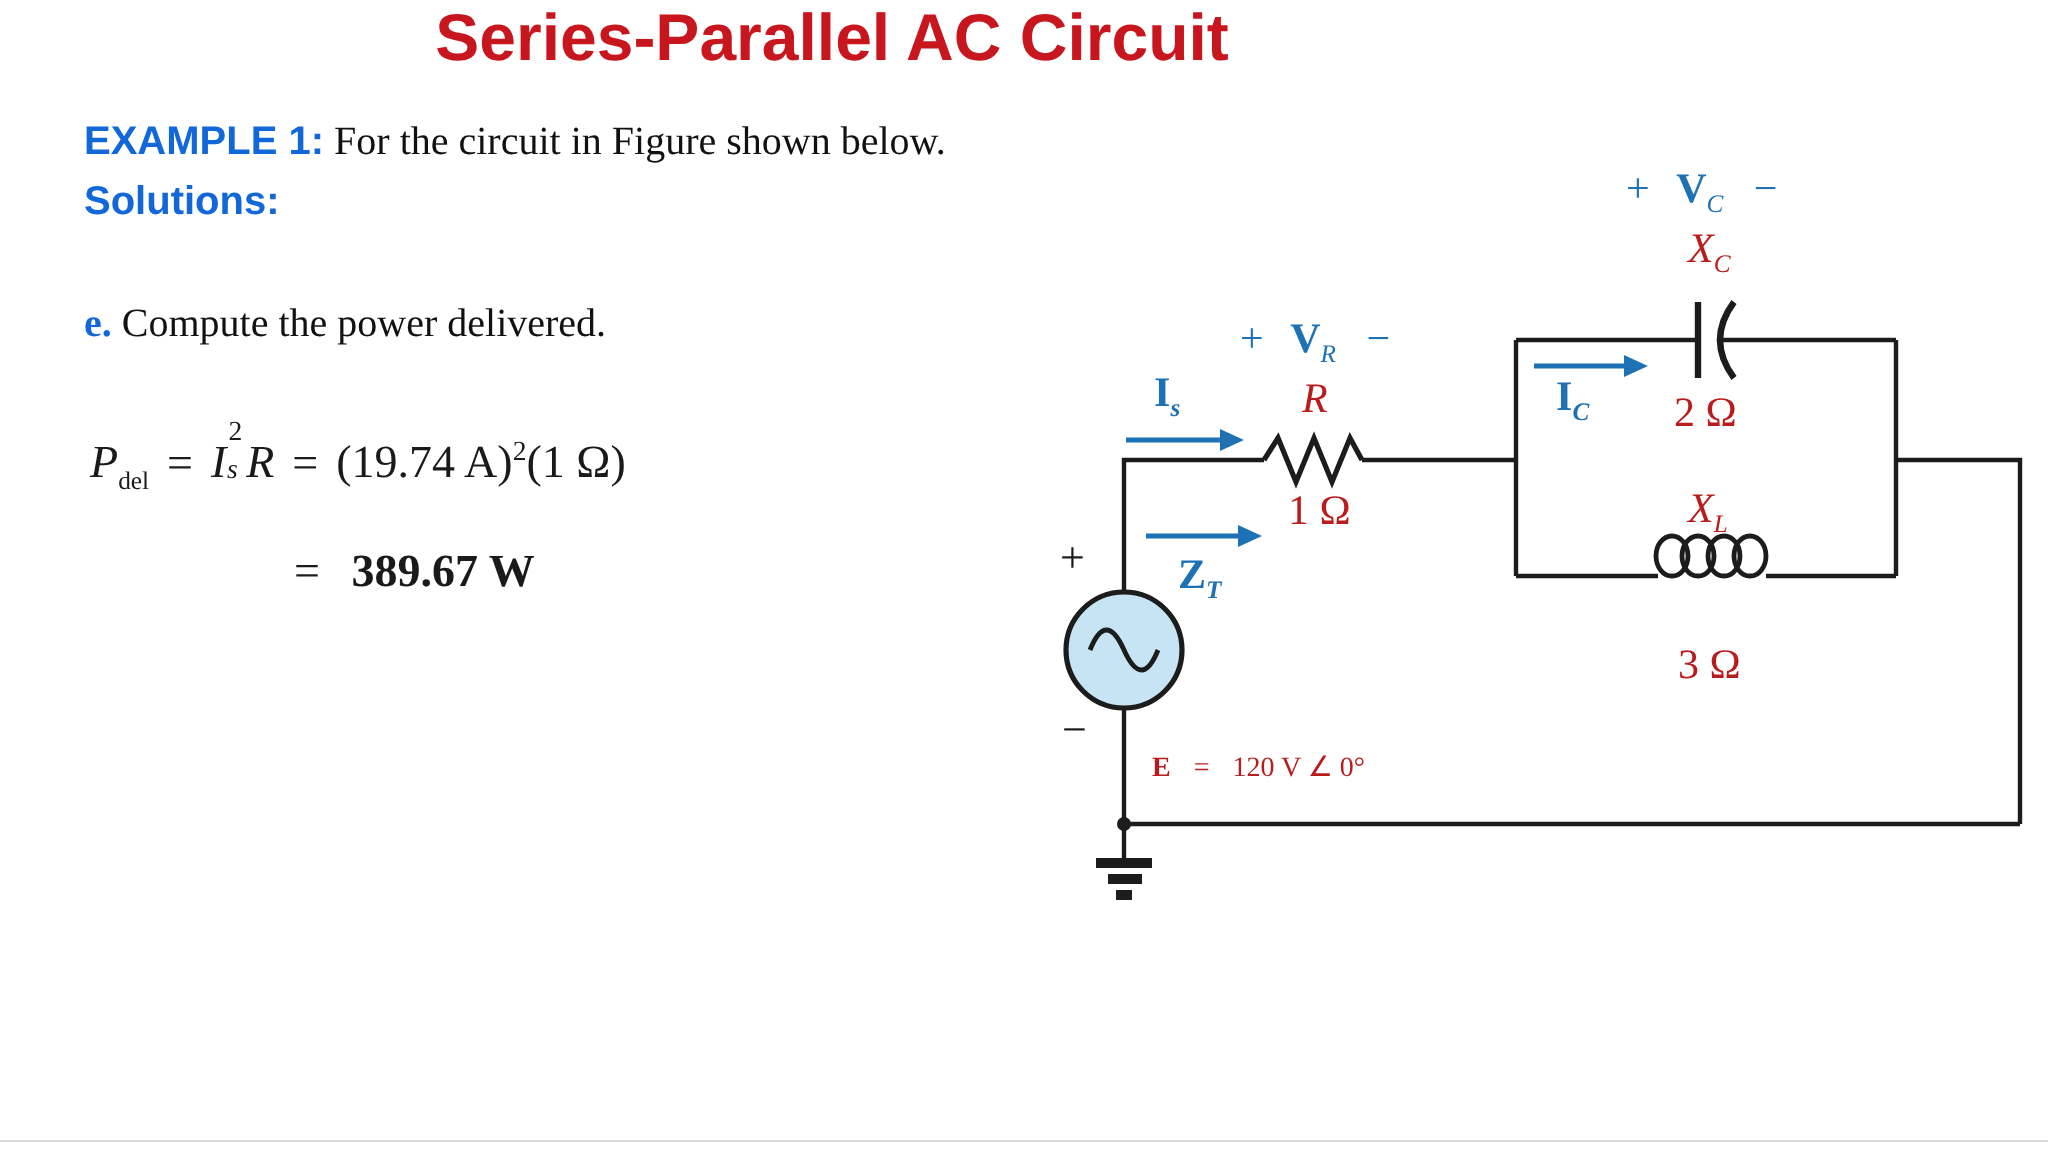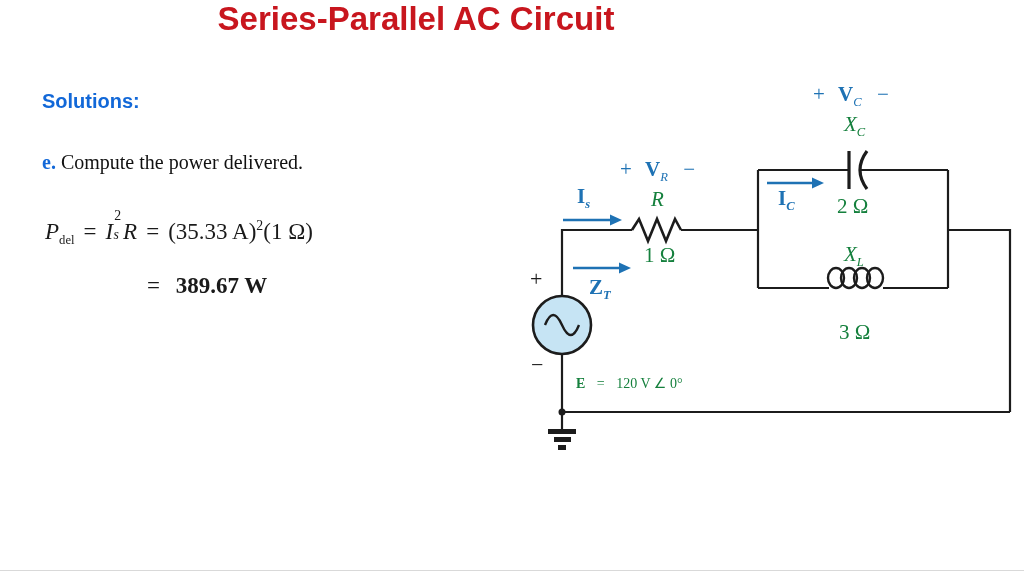--- a/index.html
+++ b/index.html
@@ -22,44 +22,48 @@
   .vsub{font-style:italic;font-size:0.6em;}
   .rsub{font-style:normal;font-size:0.55em;text-align:right;}
   .bold{font-weight:700;}
 
   
   .ss{display:inline-block;position:relative;width:0.72em;height:1em;font-size:0.6em;vertical-align:baseline;}
   .ss .t{position:absolute;left:0.08em;top:-1.25em;font-style:normal;}
   .ss .b{position:absolute;left:0.02em;top:0.18em;font-style:italic;}
 
   
-  .clbl{font-size:21px;color:#15803d;}
+  .clbl{font-size:21px;color:#b91c1c;}
   .cblue{color:#1e72b4;}
   .plusminus{font-size:22px;color:#1a1a1a;}
   .bottom-rule{position:absolute;left:0;top:570px;width:1024px;height:1px;background:#d9d9d9;}
 </style>
 </head>
 <body>
 
 <div class="slide">
 
   <h1 class="title">Series-Parallel AC Circuit</h1>
 
+  <div class="abs tline" style="left:42px;top:60px;">
+    <span class="hblue">EXAMPLE 1:</span>
+    <span>For the circuit in Figure shown below.</span>
+  </div>
 
   <div class="abs tline" style="left:42px;top:90px;">
     <span class="hblue">Solutions:</span>
   </div>
 
   <div class="abs tline" style="left:42px;top:115px;margin-top:36px;">
     <span class="eblue">e.</span>
     <span>Compute the power delivered.</span>
   </div>
 
   <div class="abs math" style="left:45px;top:218px;">
-    <span class="it">P</span><sub class="rsub">del</sub><span class="eq">=</span><span class="it">I</span><span class="ss"><span class="t">2</span><span class="b">s</span></span><span class="it">R</span><span class="eq">=</span><span>(35.33 A)</span><sup>2</sup><span>(1 Ω)</span>
+    <span class="it">P</span><sub class="rsub">del</sub><span class="eq">=</span><span class="it">I</span><span class="ss"><span class="t">2</span><span class="b">s</span></span><span class="it">R</span><span class="eq">=</span><span>(19.74 A)</span><sup>2</sup><span>(1 Ω)</span>
   </div>
 
   <div class="abs math" style="left:147px;top:273px;">
     <span>=</span>
     <span class="bold" style="margin-left:10px;">389.67 W</span>
   </div>
 
   <svg class="abs" style="left:0;top:0;" width="1024" height="576" viewBox="0 0 1024 576">
     <g stroke="#1c1c1c" stroke-width="2.2" fill="none">
       <path d="M562,296 L562,230 L632,230"></path>

